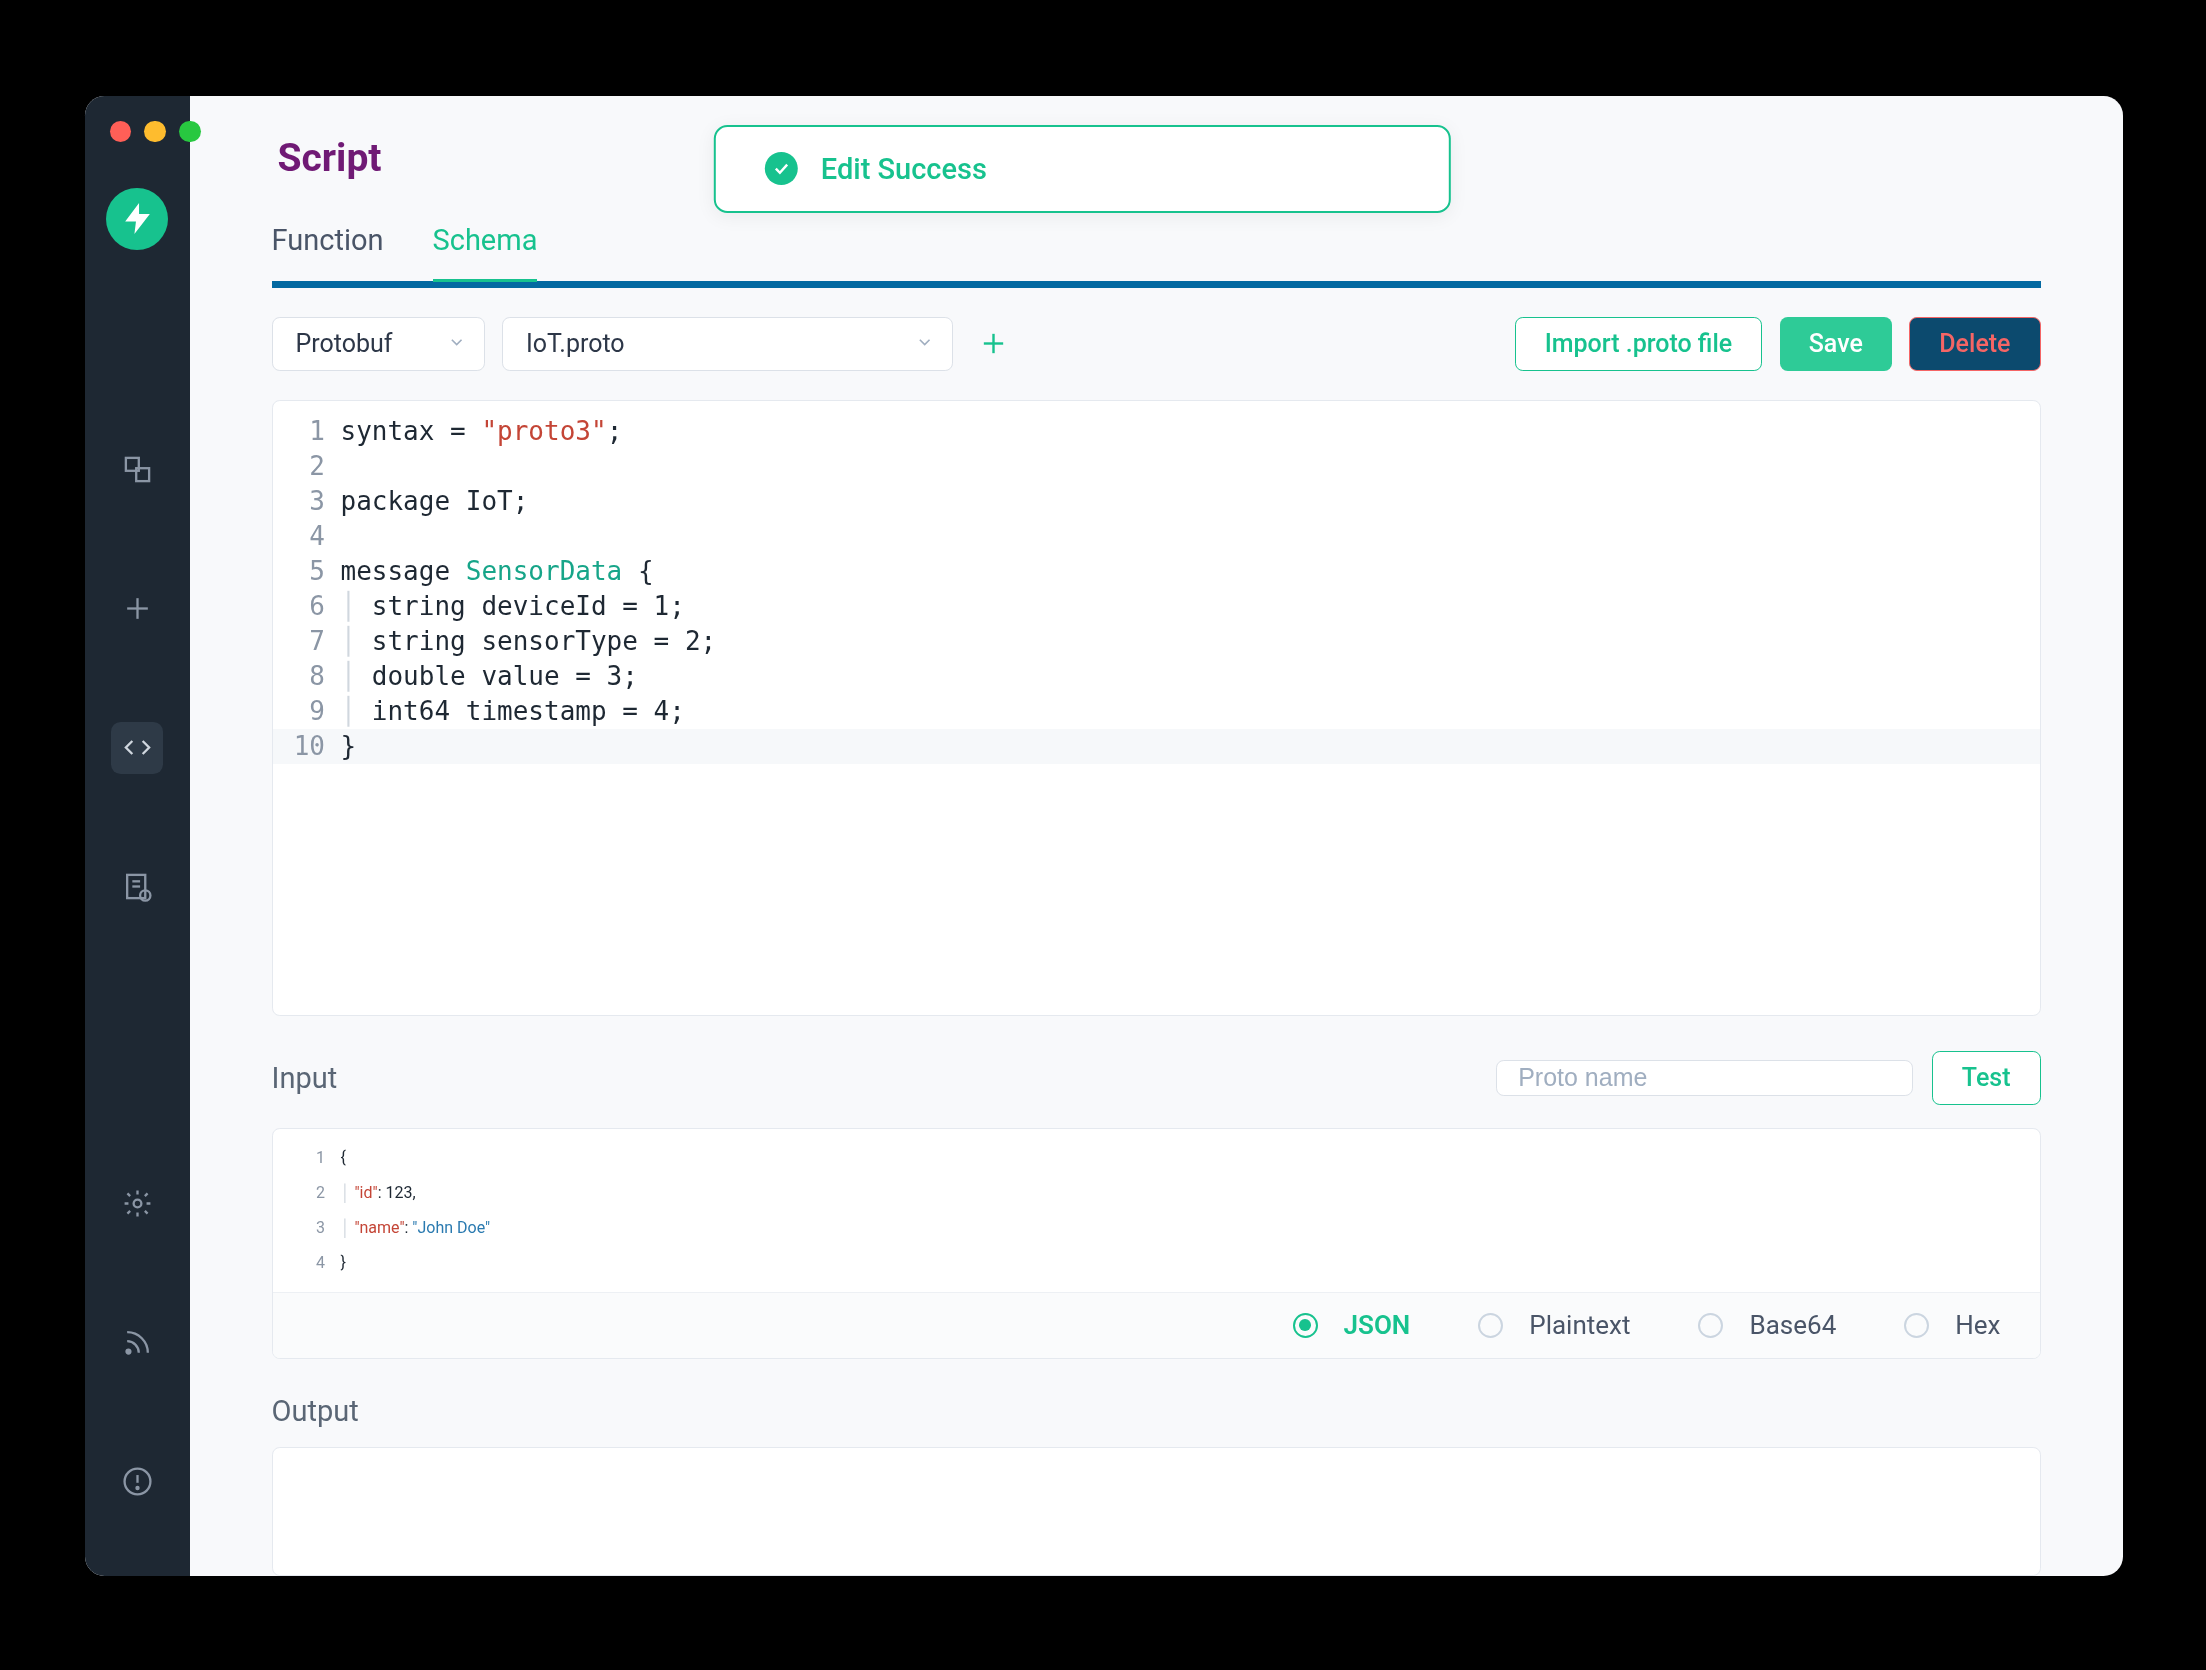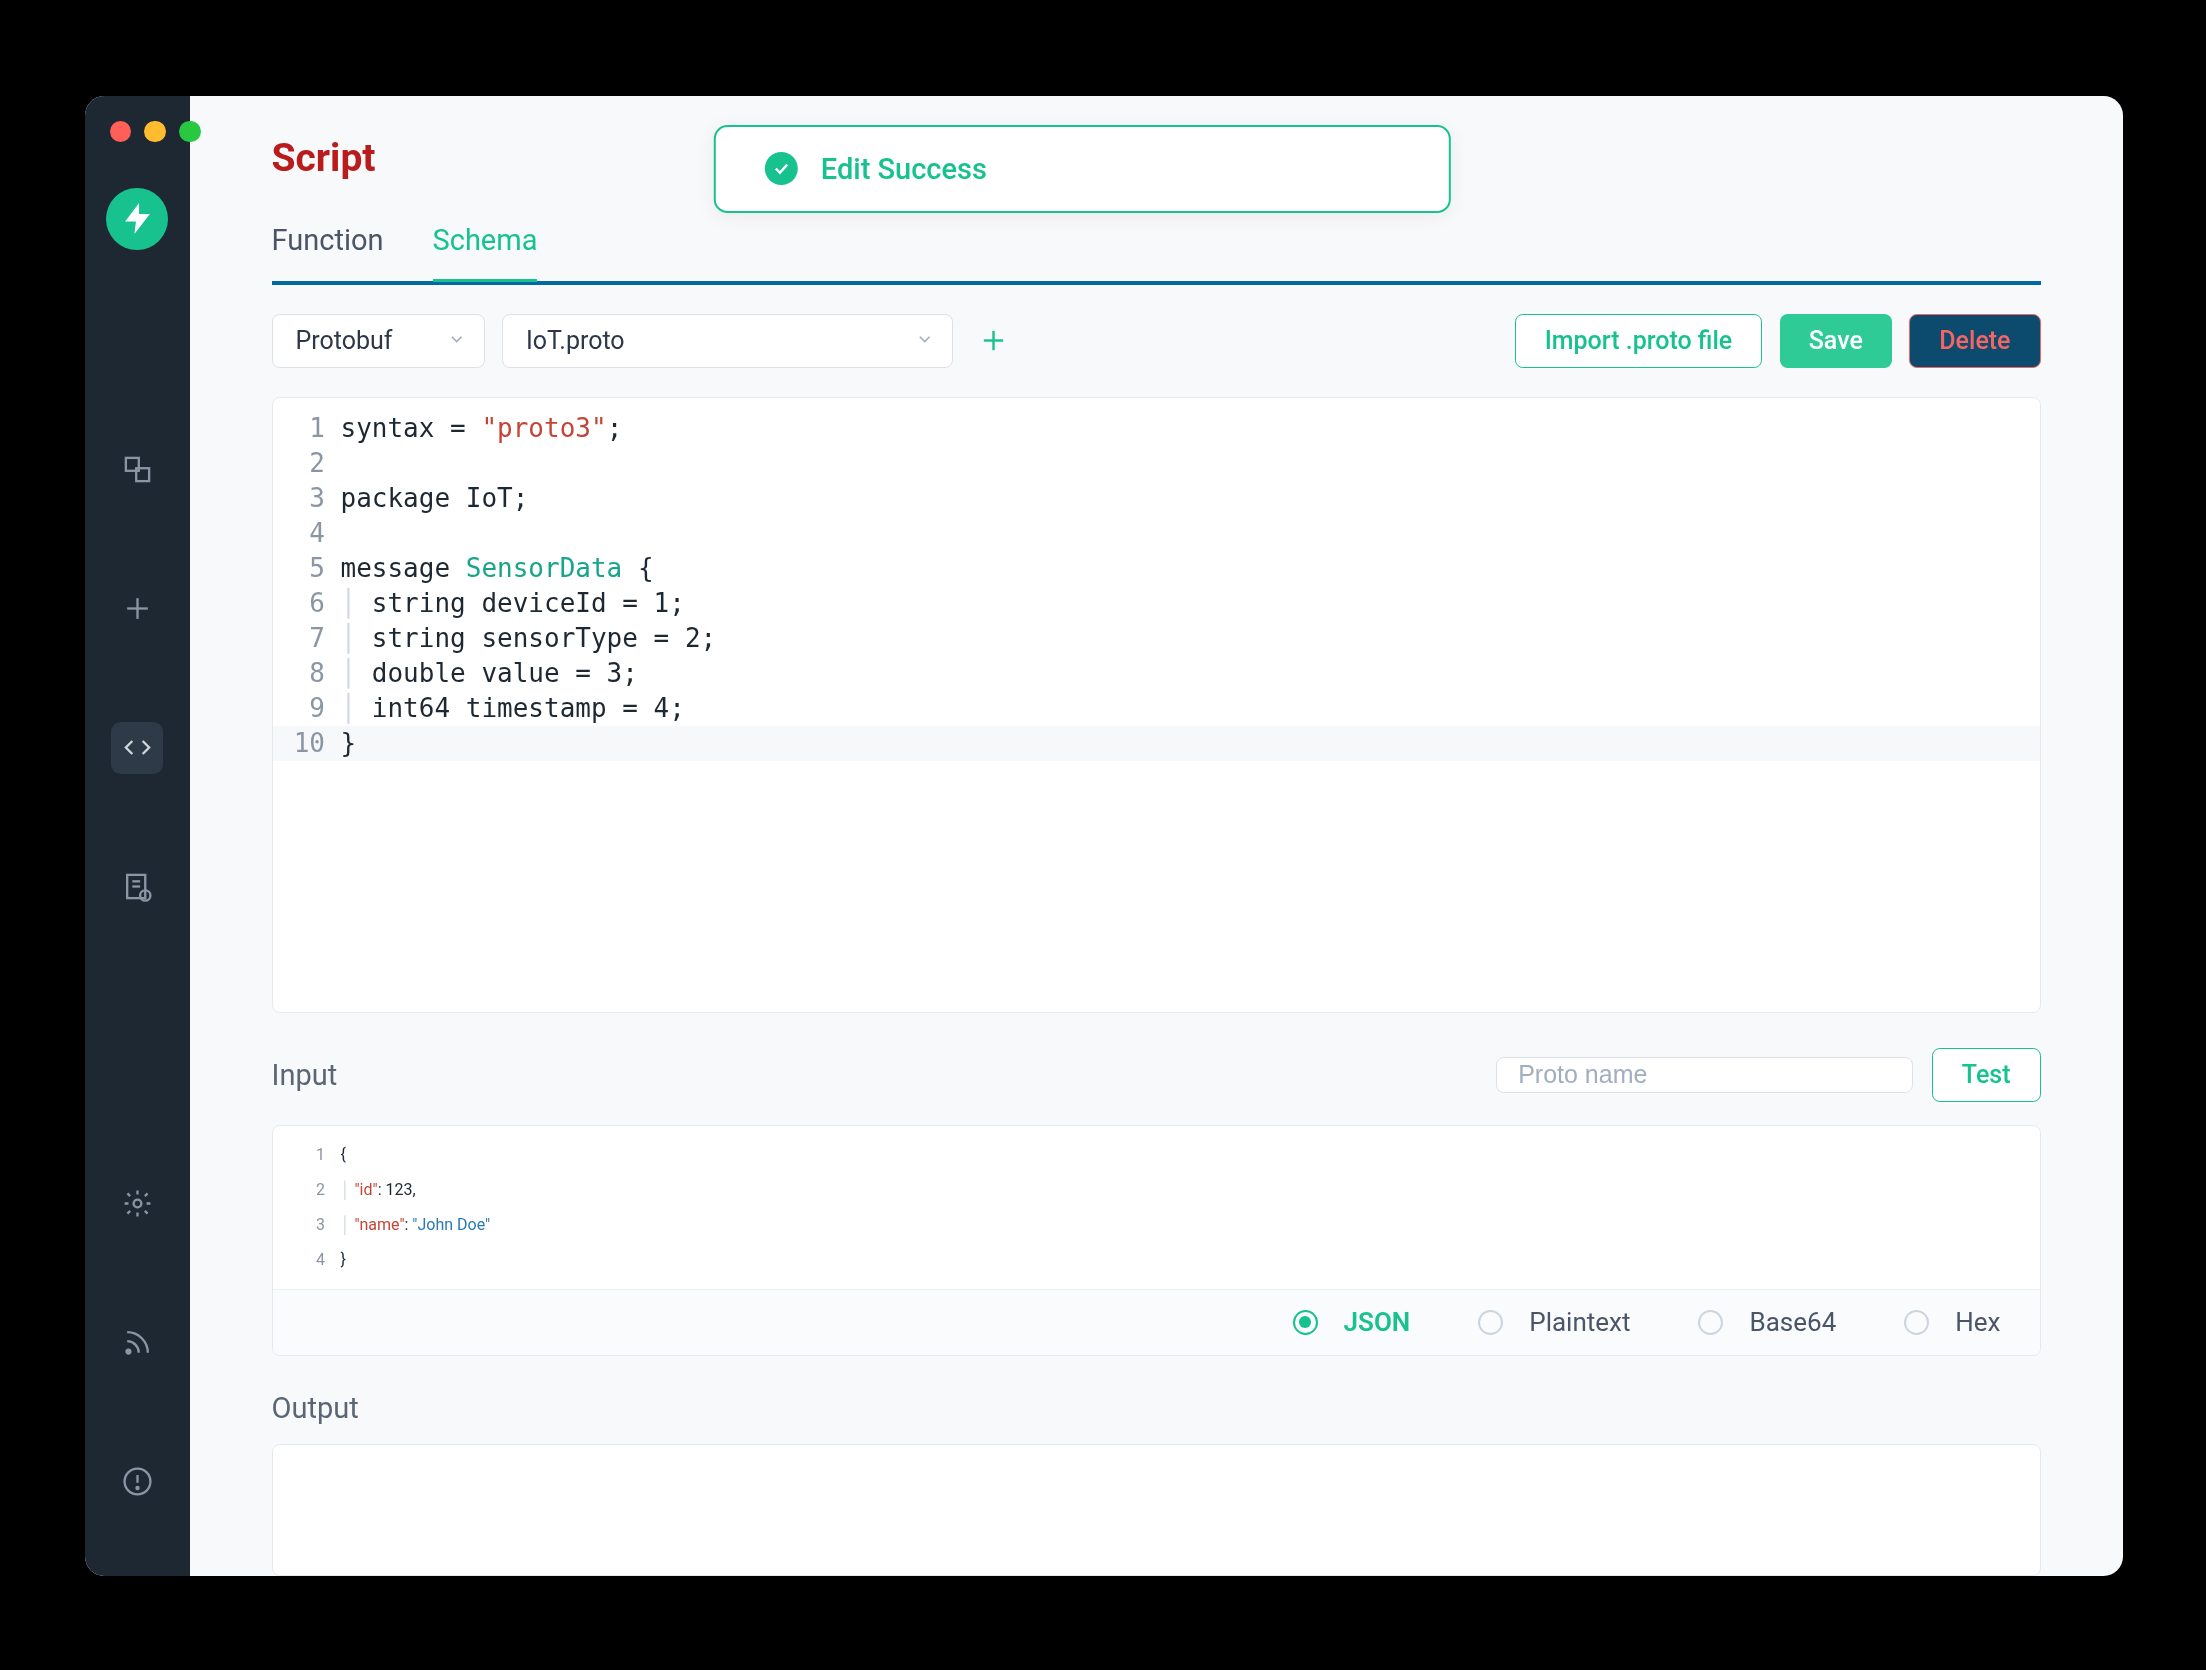--- a/index.html
+++ b/index.html
@@ -71,22 +71,23 @@
   display: flex;
   flex-direction: column;
   padding: 39px 82px 0 82px;
   overflow: hidden;
   position: relative;
 }
 
 .page-title {
   font-size: 39px;
   font-weight: 700;
-  color: #b91c1c;
+  color: #701a75;
   margin-bottom: 35px;
+  margin-left: 6px;
 }
 
 .toast {
   position: absolute;
   top: 29px;
   left: 50%;
   transform: translateX(-60%);
   background: #fff;
   border: 2.9px solid #17c28e;
   border-radius: 13.6px;
@@ -102,21 +103,21 @@
   background: #17c28e;
   border-radius: 50%;
   display:flex;align-items:center;justify-content:center;
 }
 .toast-icon svg { width: 19.4px; height:19.4px; stroke:#fff; stroke-width:3; fill:none;}
 .toast-text { color:#17c28e; font-size: 29px; font-weight:500;}
 
 .tabs {
   display: flex;
   gap: 49px;
-  border-bottom: 4px solid #0369a1;
+  border-bottom: 7px solid #0369a1;
 }
 .tab {
   padding: 7.8px 0 21.3px 0;
   font-size: 29px;
   color: #4a5568;
   cursor: pointer;
   border-bottom: 3.9px solid transparent;
   margin-bottom: -1px;
 }
 .tab.active {

